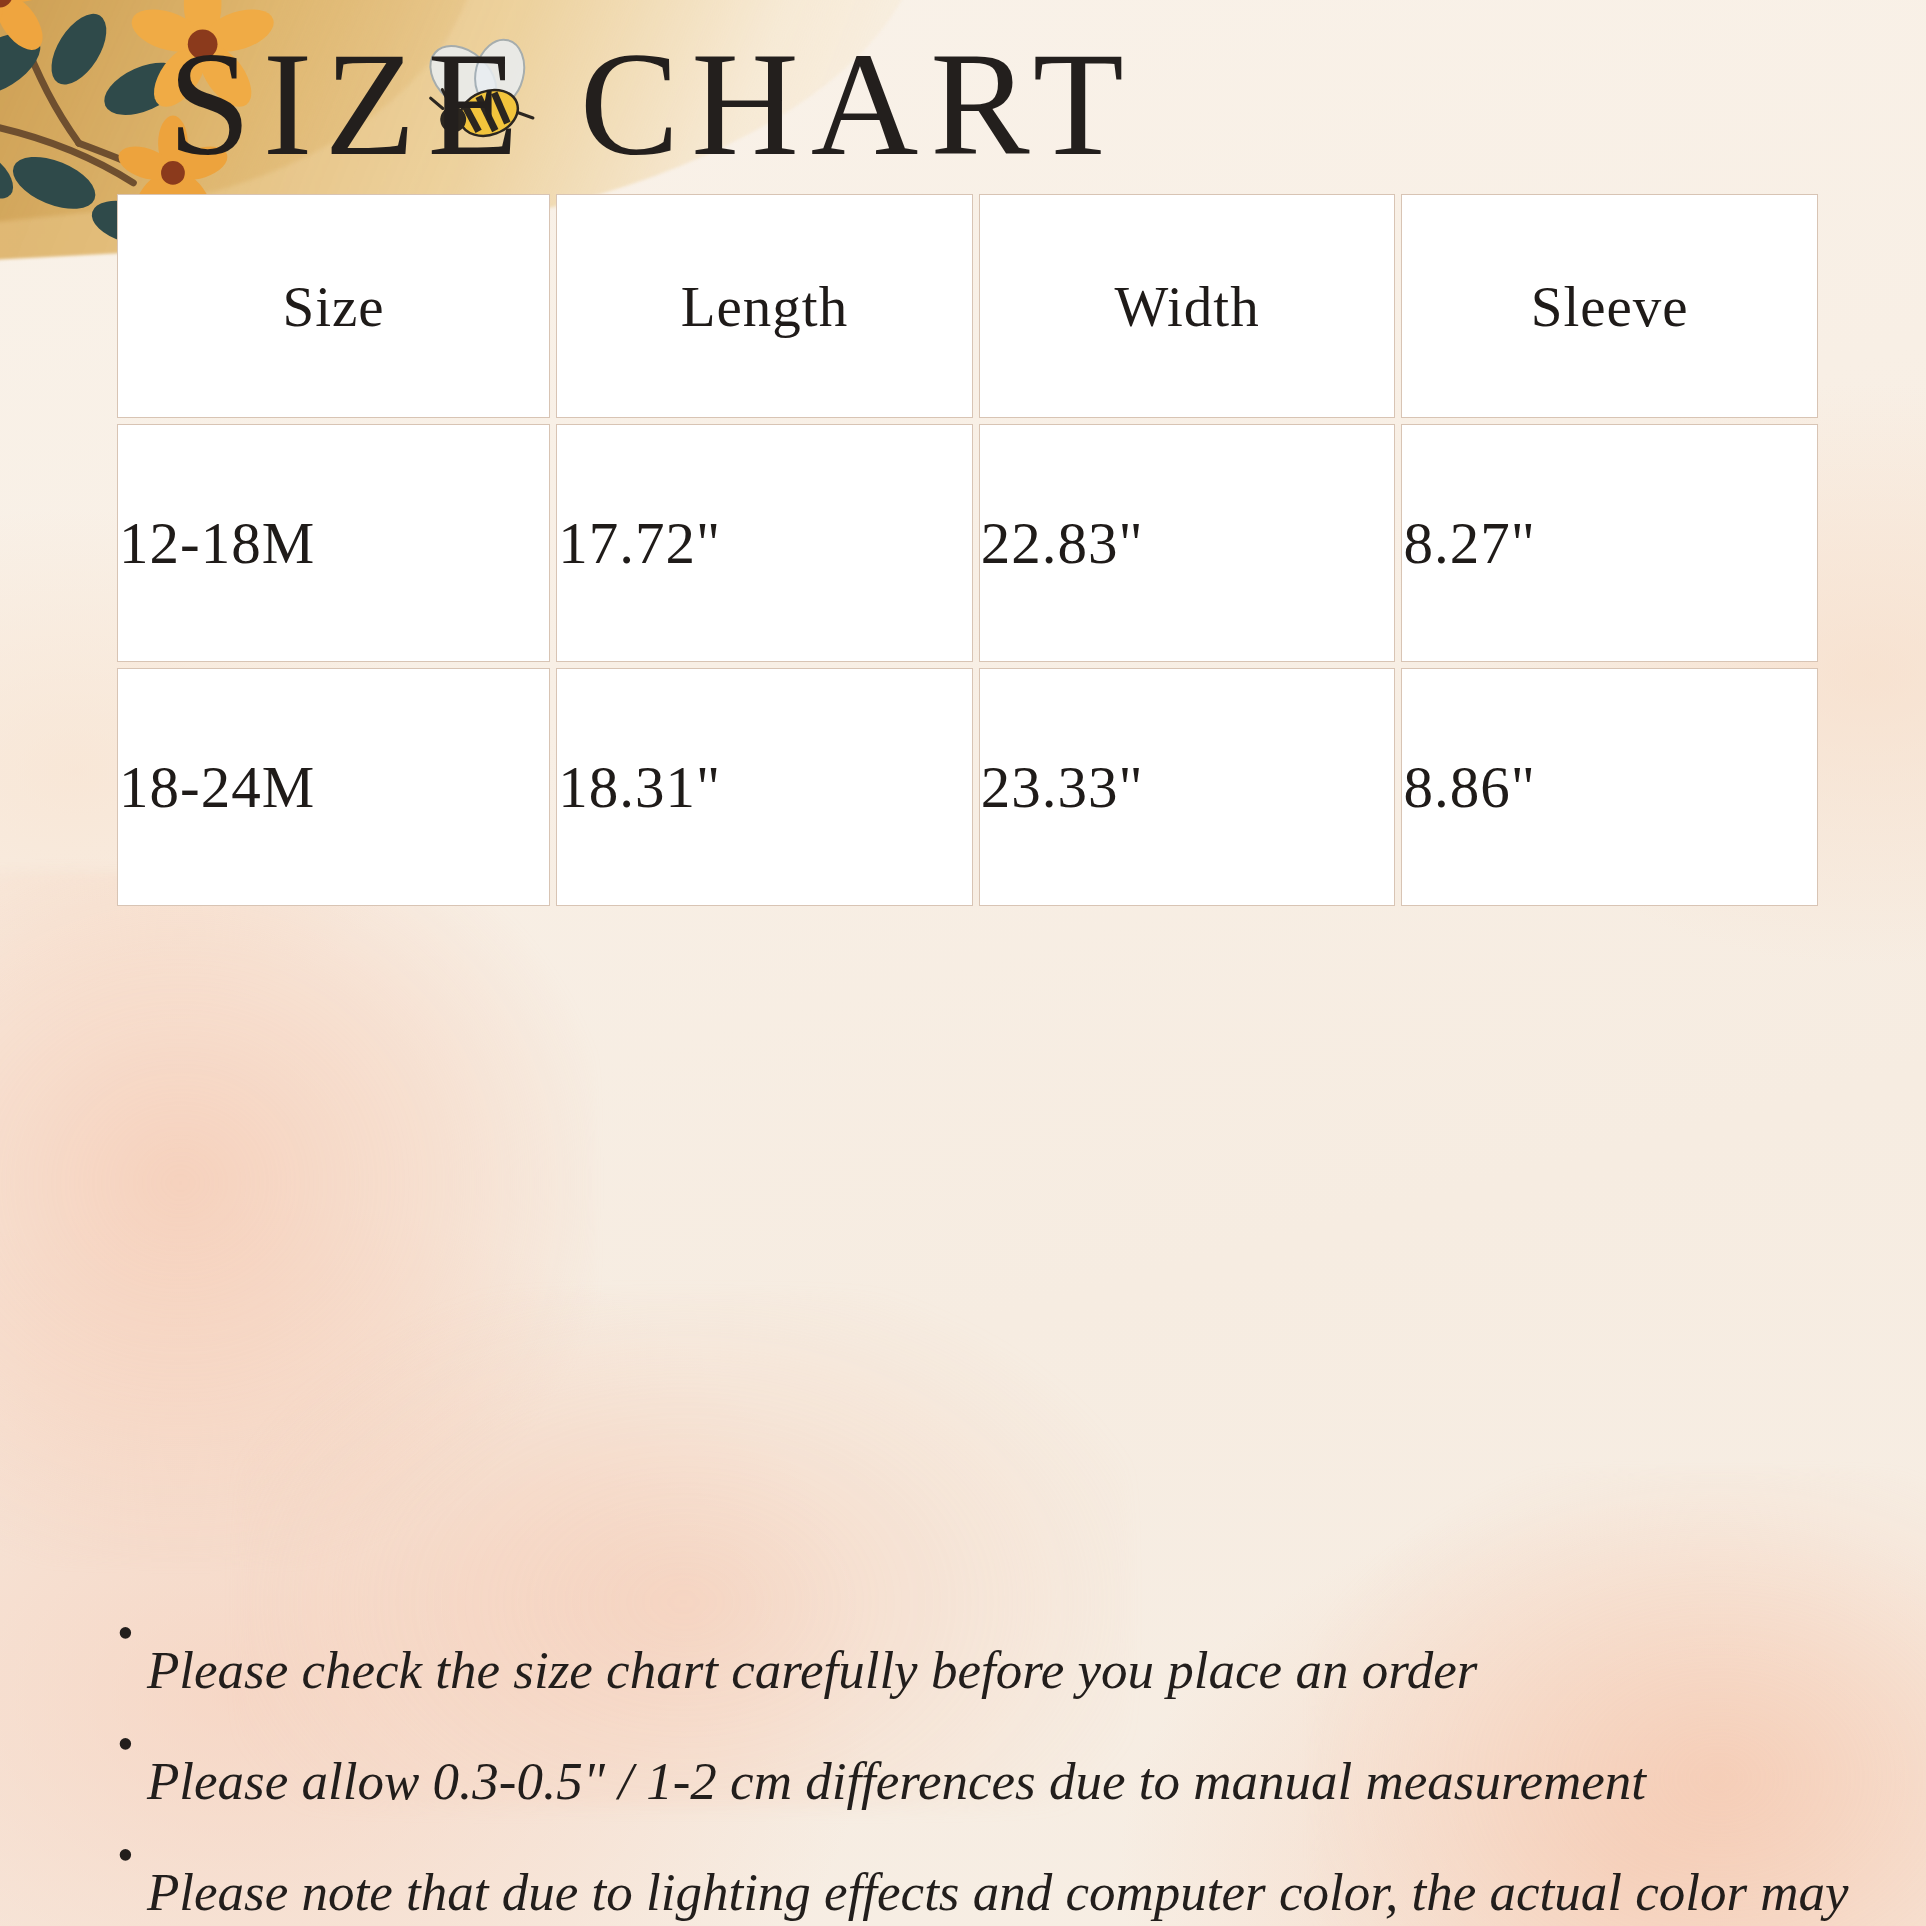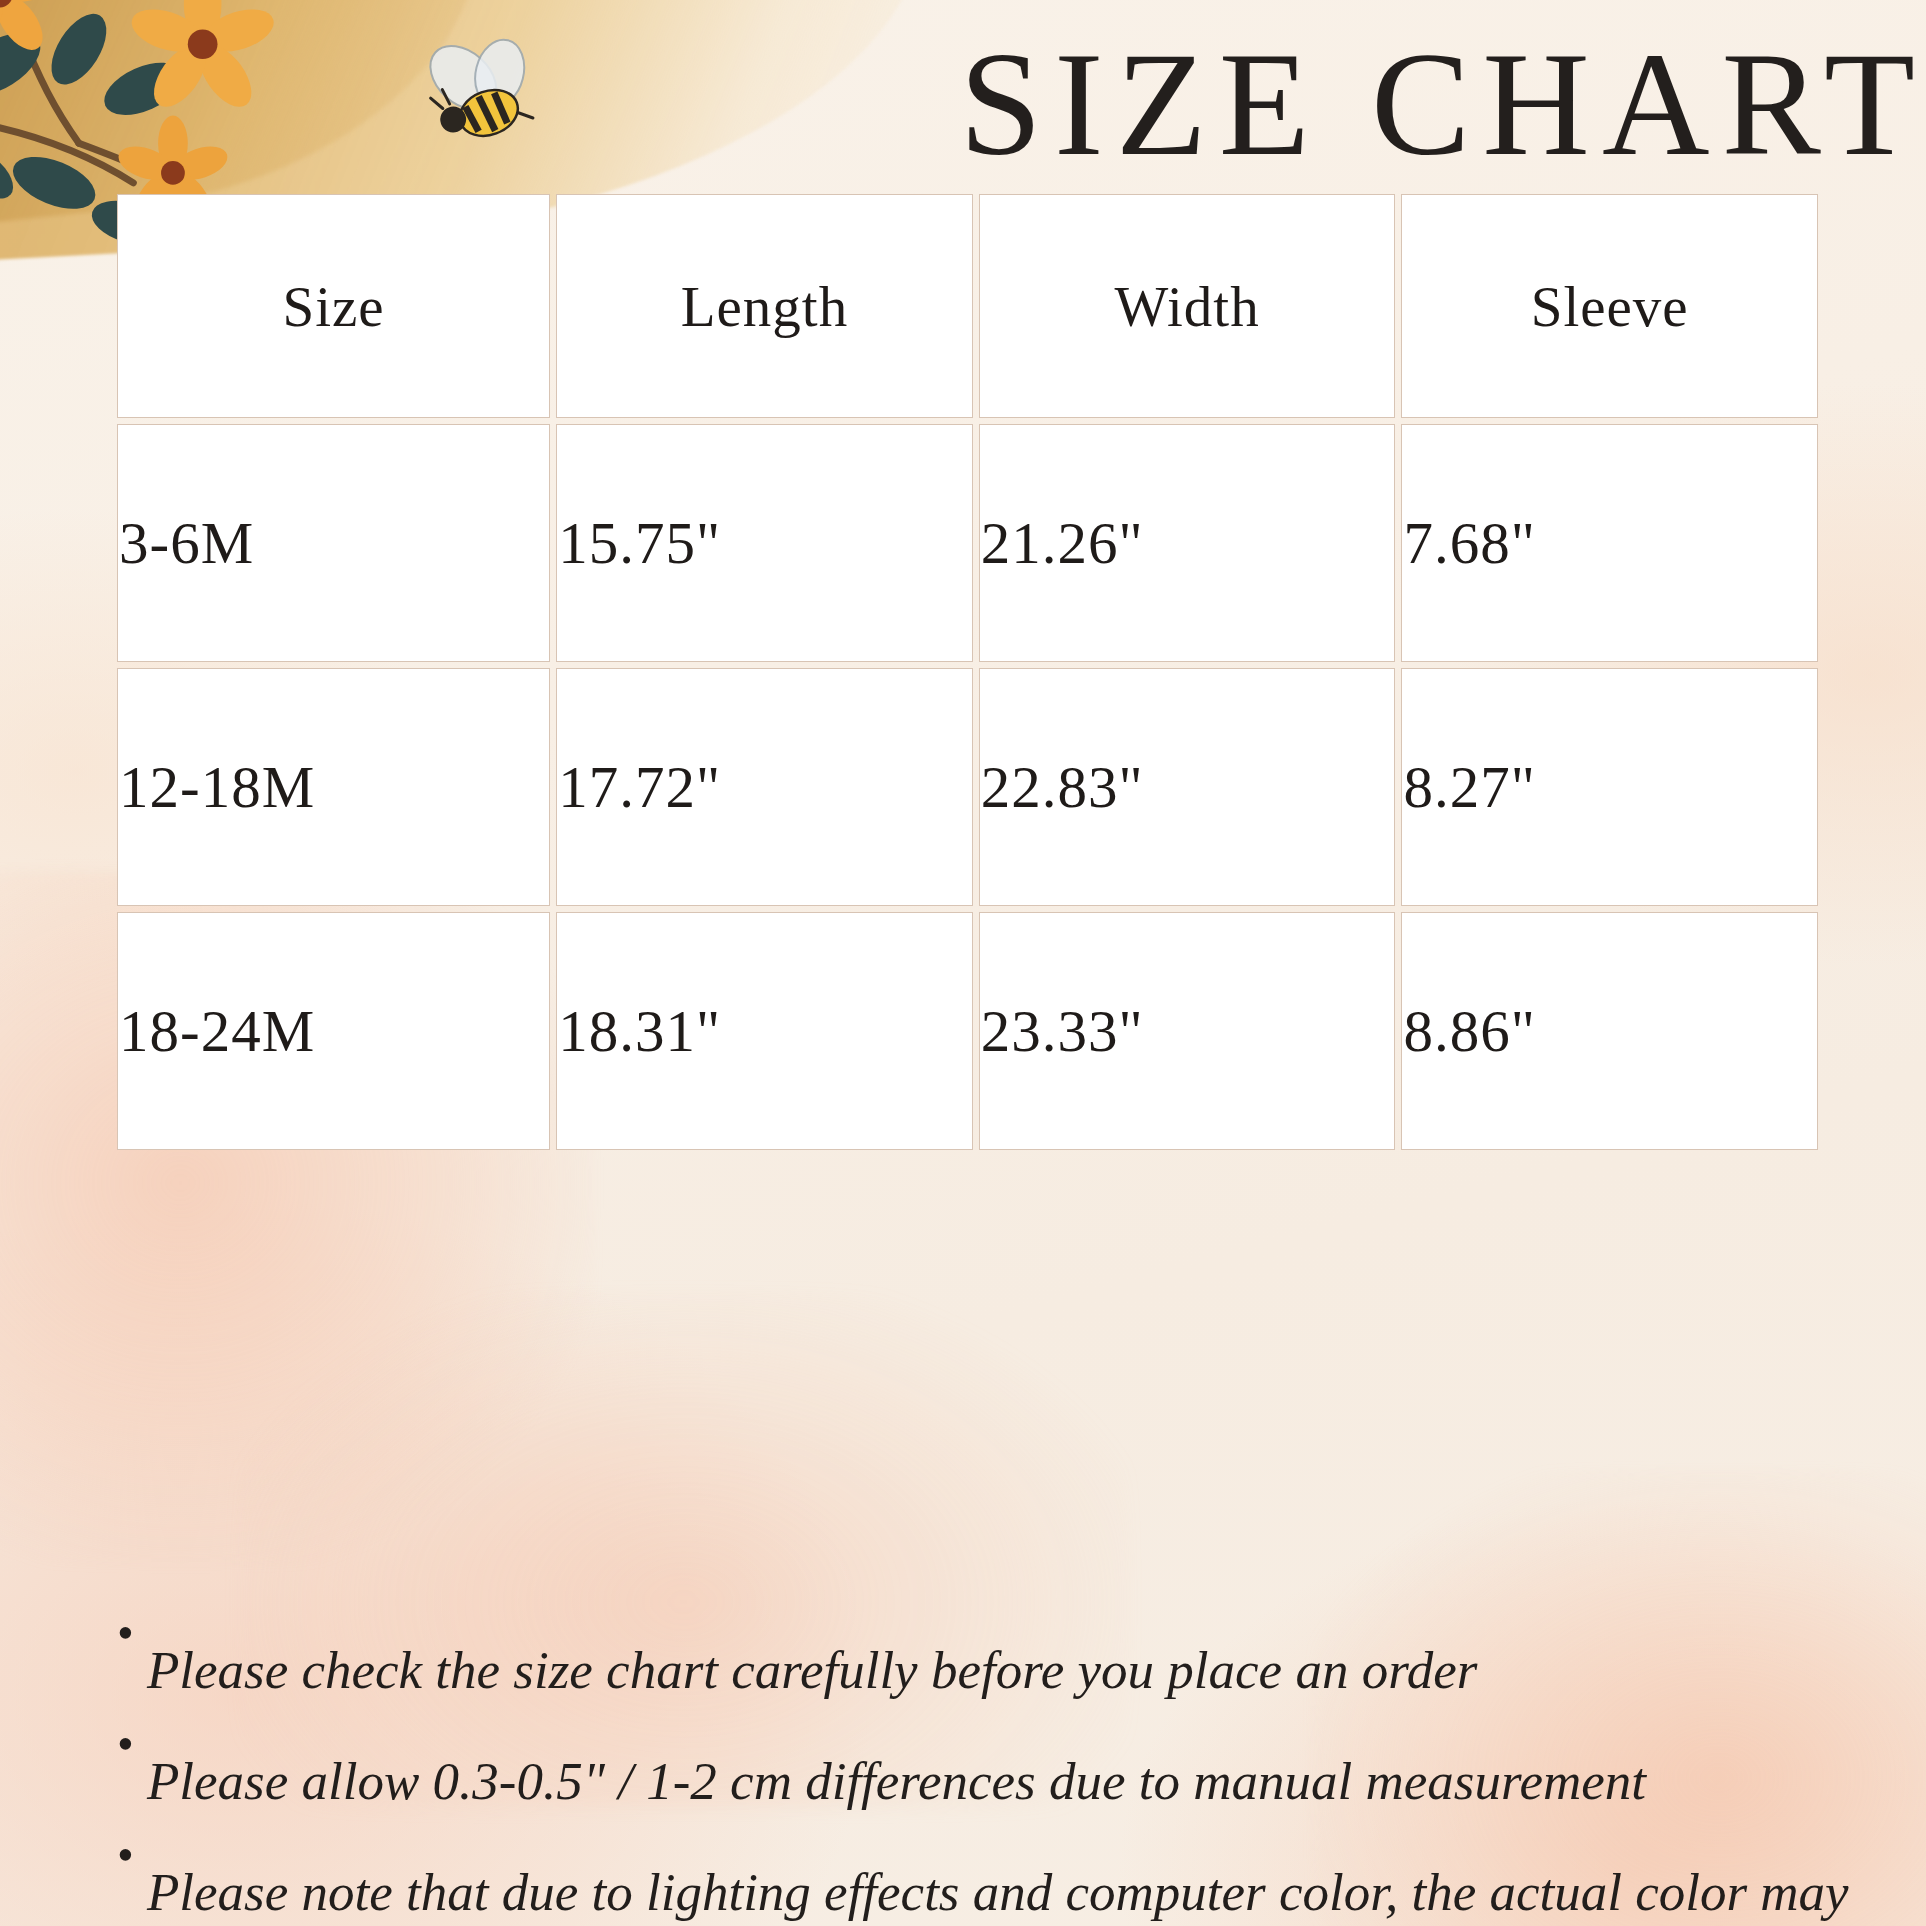--- a/index.html
+++ b/index.html
@@ -81,21 +81,21 @@
 
   .leaf-art { position: absolute; top: -30px; left: -40px; width: 515px; height: 396px; }
   .bee-art { position: absolute; top: 30px; left: 406px; width: 149px; height: 149px; }
 
   
   .title {
     position: absolute;
     top: 22px;
     left: 0;
     width: 1927px;
-    text-align: right;
+    text-align: left;
     padding-left: 168px;
     box-sizing: border-box;
     font-family: "Liberation Serif", serif;
     font-size: 149px;
     letter-spacing: 12px;
     color: #231f1d;
     font-weight: 400;
     line-height: 1.1;
   }
 
@@ -239,26 +239,20 @@
     <table class="size-table">
       <thead>
         <tr>
           <th>Size</th>
           <th>Length</th>
           <th>Width</th>
           <th>Sleeve</th>
         </tr>
       </thead>
       <tbody>
-        <tr>
-          <td>3-6M</td>
-          <td>15.75"</td>
-          <td>21.26"</td>
-          <td>7.68"</td>
-        </tr>
         <tr>
           <td>12-18M</td>
           <td>17.72"</td>
           <td>22.83"</td>
           <td>8.27"</td>
         </tr>
         <tr>
           <td>18-24M</td>
           <td>18.31"</td>
           <td>23.33"</td>

